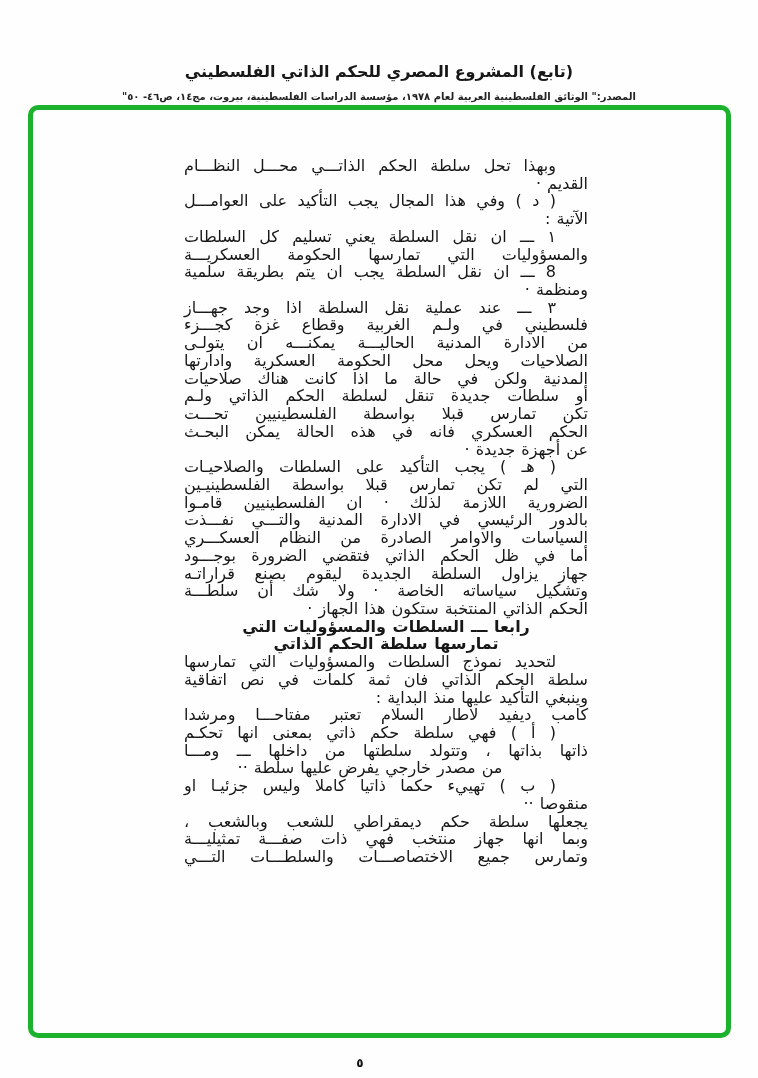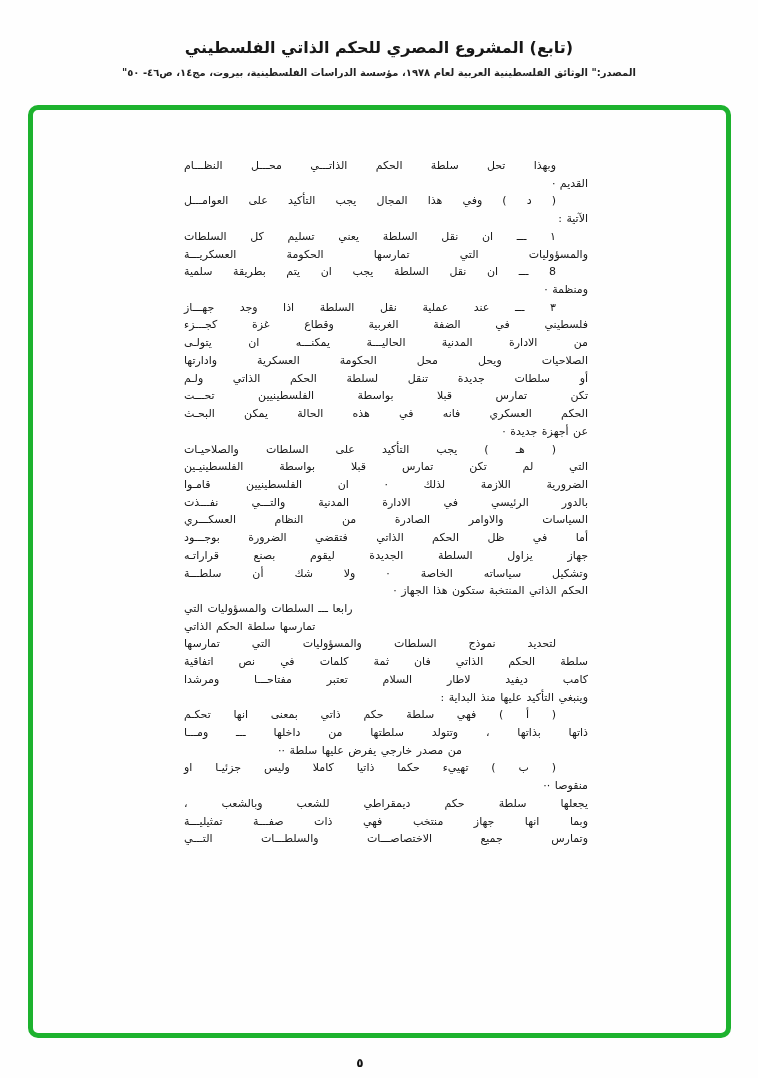--- a/index.html
+++ b/index.html
@@ -10,21 +10,21 @@
     height: 1078px;
     margin: 0 auto;
     background: #fefefe;
     font-family: "DejaVu Sans", sans-serif;
     color: #171717;
     direction: rtl;
     overflow: hidden;
   }
   .doc-header {
     position: absolute;
-    top: 36px;
+    top: 60px;
     left: 0;
     width: 100%;
     text-align: center;
   }
   .doc-title {
     font-size: 16px;
     font-weight: bold;
     line-height: 24px;
     letter-spacing: 0.2px;
   }
@@ -43,38 +43,38 @@
     height: 933px;
     border: 5px solid #1db22e;
     border-radius: 10px;
     background: transparent;
   }
   .text-column {
     position: absolute;
     top: 157px;
     left: 184px;
     width: 404px;
-    font-size: 11px;
+    font-size: 16px;
     direction: rtl;
   }
   .ln {
     line-height: 17.72px;
     min-height: 17.72px;
     word-spacing: 1px;
   }
   
   .ln-j  { text-align: justify; text-align-last: justify; }
   
   .ln-i  { padding-right: 32px; text-align: justify; text-align-last: justify; }
   
   .ln-s  { }
   
   .ln-is { padding-right: 32px; text-align: center; }
   
-  .ln-cb { text-align: left; font-weight: normal; }
+  .ln-cb { text-align: center; font-weight: bold; }
   .page-number {
     position: absolute;
     left: 340px;
     bottom: 8px;
     width: 40px;
     text-align: center;
     font-size: 12px;
     font-weight: bold;
     color: #111111;
   }
@@ -94,42 +94,43 @@
   <div class="text-column" id="text-column">
       <div class="ln ln-i">وبهذا تحل سلطة الحكم الذاتـــي محـــل النظـــام</div>
       <div class="ln ln-s">القديم ·</div>
       <div class="ln ln-i">( د ) وفي هذا المجال يجب التأكيد على العوامـــل</div>
       <div class="ln ln-s">الآتية :</div>
       <div class="ln ln-i">١ ـــ ان نقل السلطة يعني تسليم كل السلطات</div>
       <div class="ln ln-j">والمسؤوليات التي تمارسها الحكومة العسكريـــة</div>
       <div class="ln ln-i">8 ـــ ان نقل السلطة يجب ان يتم بطريقة سلمية</div>
       <div class="ln ln-s">ومنظمة ·</div>
       <div class="ln ln-i">٣ ـــ عند عملية نقل السلطة اذا وجد جهـــاز</div>
-      <div class="ln ln-j">فلسطيني في الضفة الغربية وقطاع غزة كجـــزء</div>
+      <div class="ln ln-j">فلسطيني في ولـم الغربية وقطاع غزة كجـــزء</div>
       <div class="ln ln-j">من الادارة المدنية الحاليـــة يمكنـــه ان يتولـى</div>
       <div class="ln ln-j">الصلاحيات ويحل محل الحكومة العسكرية وادارتها</div>
+      <div class="ln ln-j">المدنية ولكن في حالة ما اذا كانت هناك صلاحيات</div>
       <div class="ln ln-j">أو سلطات جديدة تنقل لسلطة الحكم الذاتي ولـم</div>
       <div class="ln ln-j">تكن تمارس قبلا بواسطة الفلسطينيين تحـــت</div>
       <div class="ln ln-j">الحكم العسكري فانه في هذه الحالة يمكن البحـث</div>
       <div class="ln ln-s">عن أجهزة جديدة ·</div>
       <div class="ln ln-i">( هـ ) يجب التأكيد على السلطات والصلاحيـات</div>
       <div class="ln ln-j">التي لم تكن تمارس قبلا بواسطة الفلسطينيـين</div>
       <div class="ln ln-j">الضرورية اللازمة لذلك · ان الفلسطينيين قامـوا</div>
       <div class="ln ln-j">بالدور الرئيسي في الادارة المدنية والتـــي نفـــذت</div>
       <div class="ln ln-j">السياسات والاوامر الصادرة من النظام العسكـــري</div>
       <div class="ln ln-j">أما في ظل الحكم الذاتي فتقضي الضرورة بوجـــود</div>
       <div class="ln ln-j">جهاز يزاول السلطة الجديدة ليقوم بصنع قراراتـه</div>
       <div class="ln ln-j">وتشكيل سياساته الخاصة · ولا شك أن سلطـــة</div>
       <div class="ln ln-s">الحكم الذاتي المنتخبة ستكون هذا الجهاز ·</div>
       <div class="ln ln-cb">رابعا ـــ السلطات والمسؤوليات التي</div>
       <div class="ln ln-cb">تمارسها سلطة الحكم الذاتي</div>
       <div class="ln ln-i">لتحديد نموذج السلطات والمسؤوليات التي تمارسها</div>
       <div class="ln ln-j">سلطة الحكم الذاتي فان ثمة كلمات في نص اتفاقية</div>
+      <div class="ln ln-s">وينبغي التأكيد عليها منذ البداية :</div>
       <div class="ln ln-j">كامب ديفيد لاطار السلام تعتبر مفتاحـــا ومرشدا</div>
-      <div class="ln ln-s">وينبغي التأكيد عليها منذ البداية :</div>
       <div class="ln ln-i">( أ ) فهي سلطة حكم ذاتي بمعنى انها تحكـم</div>
       <div class="ln ln-j">ذاتها بذاتها ، وتتولد سلطتها من داخلها ـــ ومـــا</div>
       <div class="ln ln-is">من مصدر خارجي يفرض عليها سلطة ··</div>
       <div class="ln ln-i">( ب ) تهييء حكما ذاتيا كاملا وليس جزئيـا او</div>
       <div class="ln ln-s">منقوصا ··</div>
       <div class="ln ln-j">يجعلها سلطة حكم ديمقراطي للشعب وبالشعب ،</div>
       <div class="ln ln-j">وبما انها جهاز منتخب فهي ذات صفـــة تمثيليـــة</div>
       <div class="ln ln-j">وتمارس جميع الاختصاصـــات والسلطـــات التـــي</div>
     </div>
 

